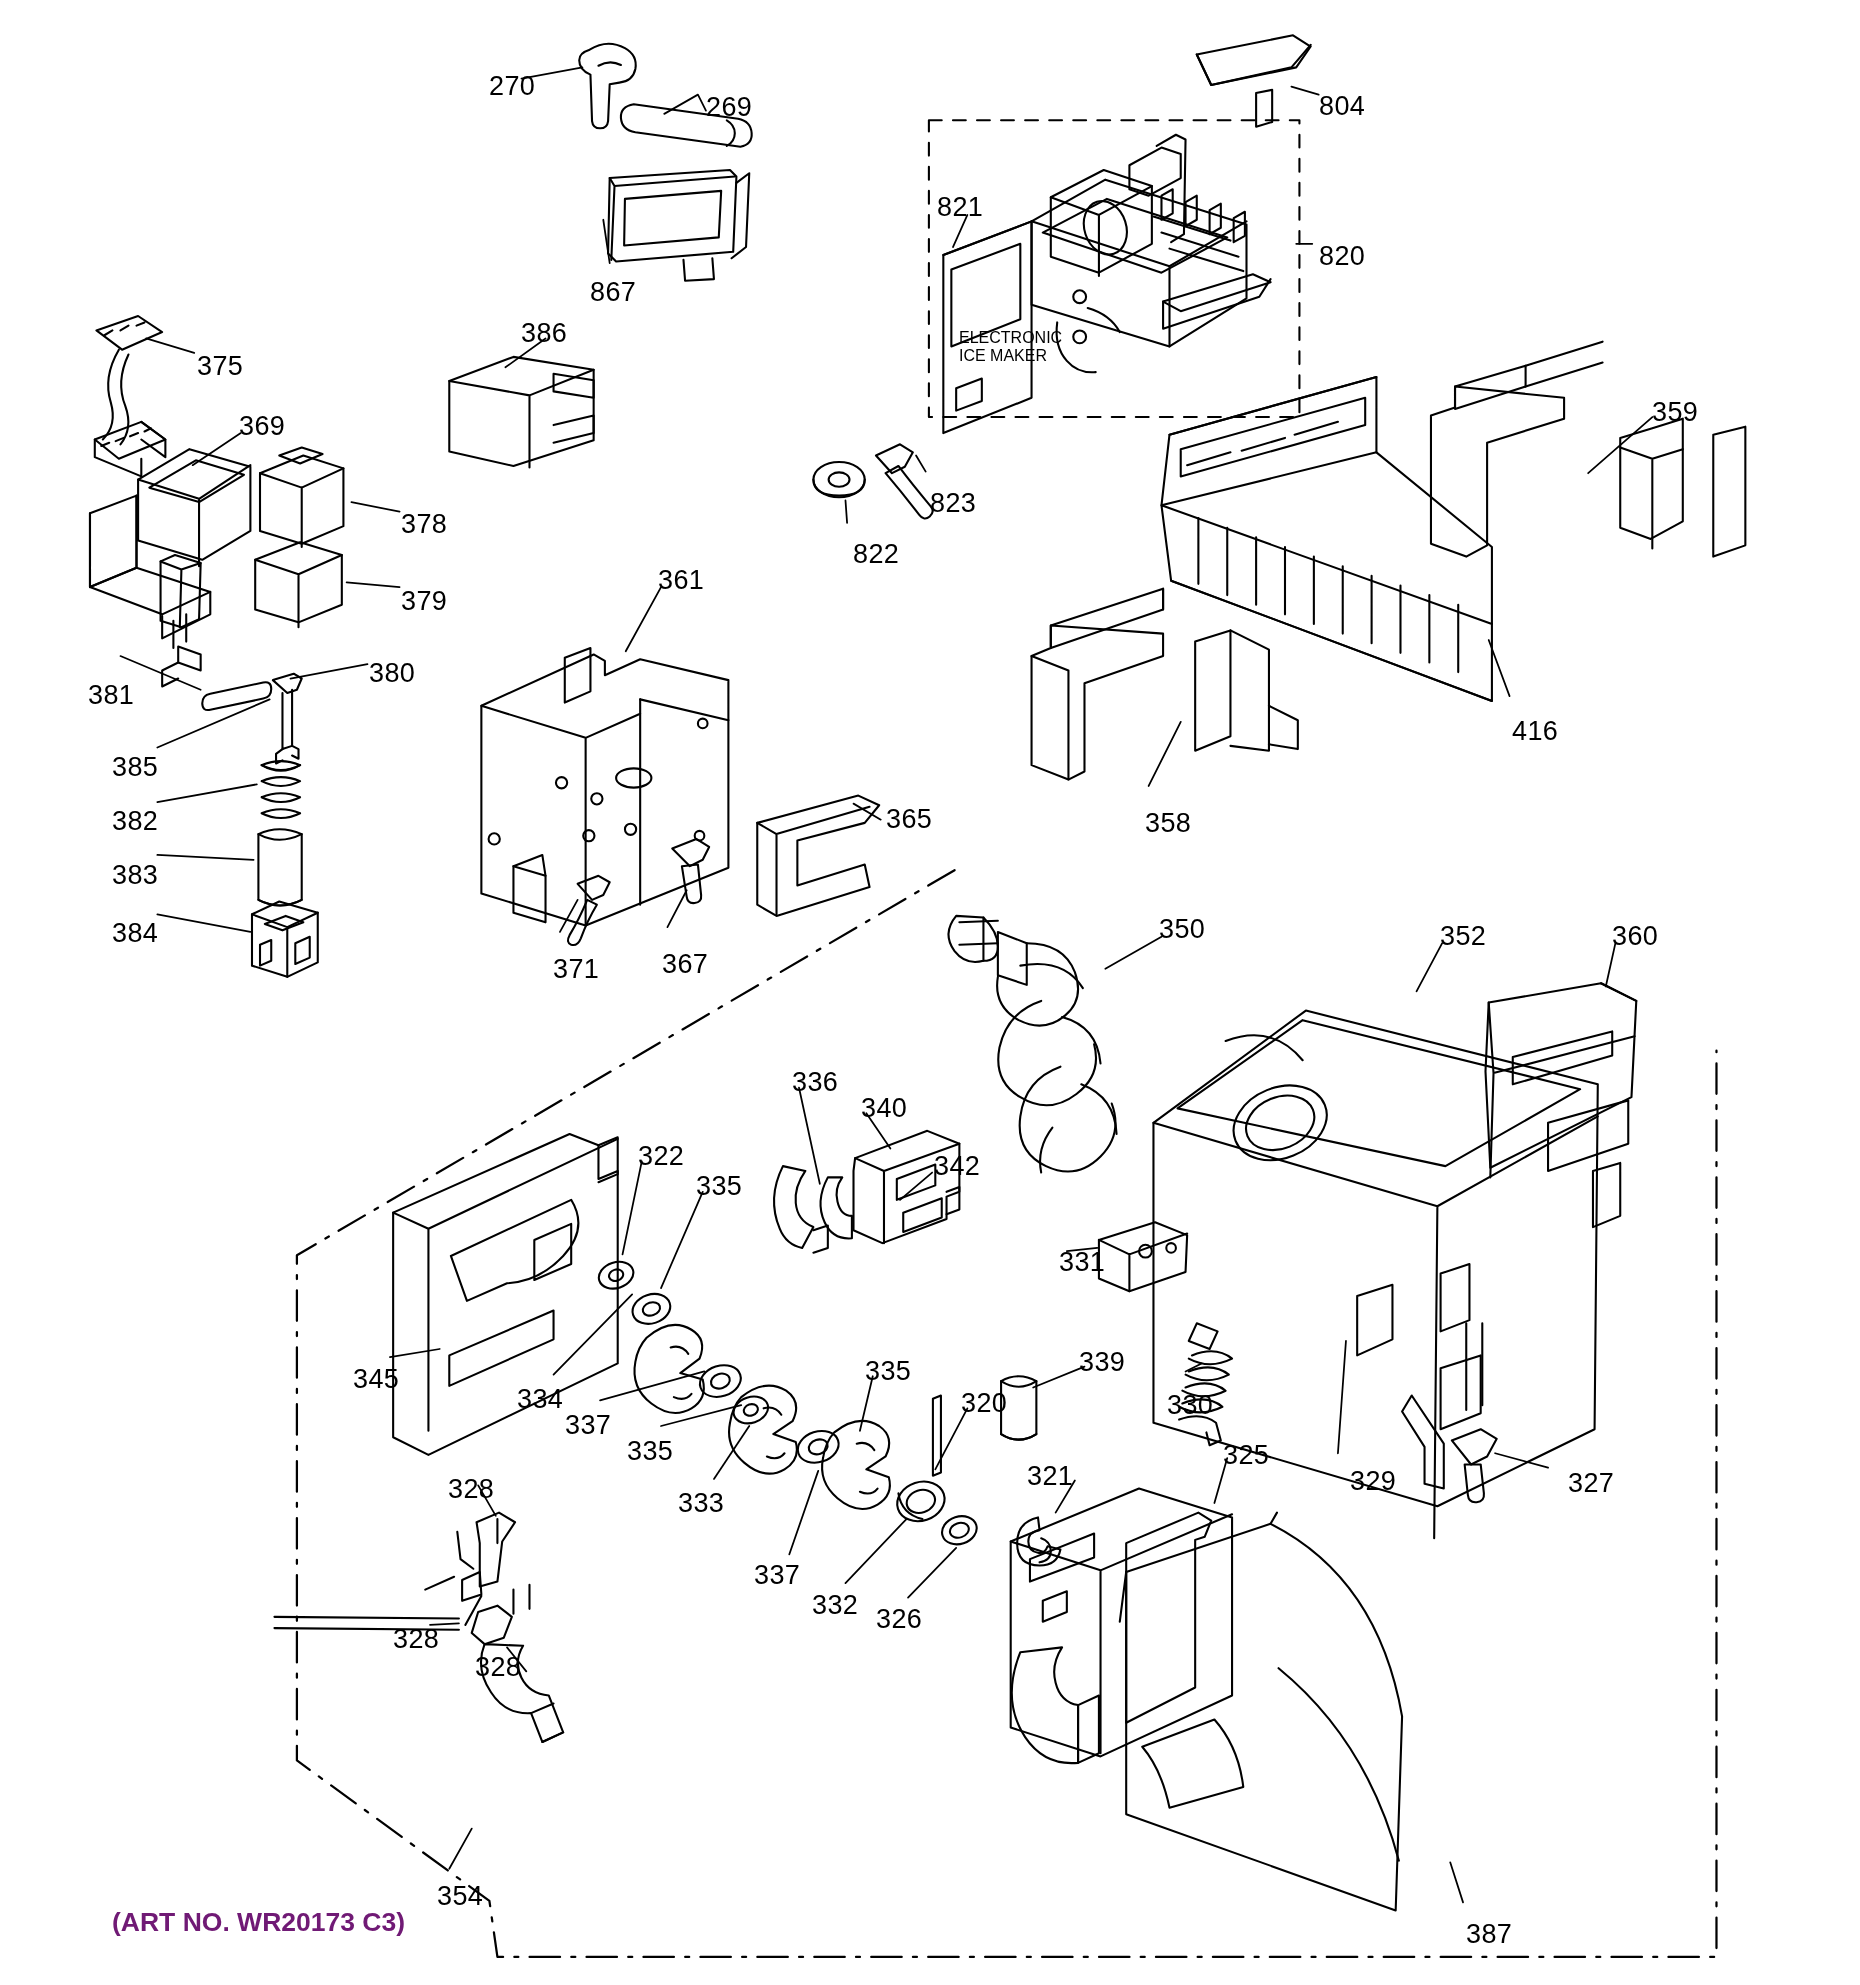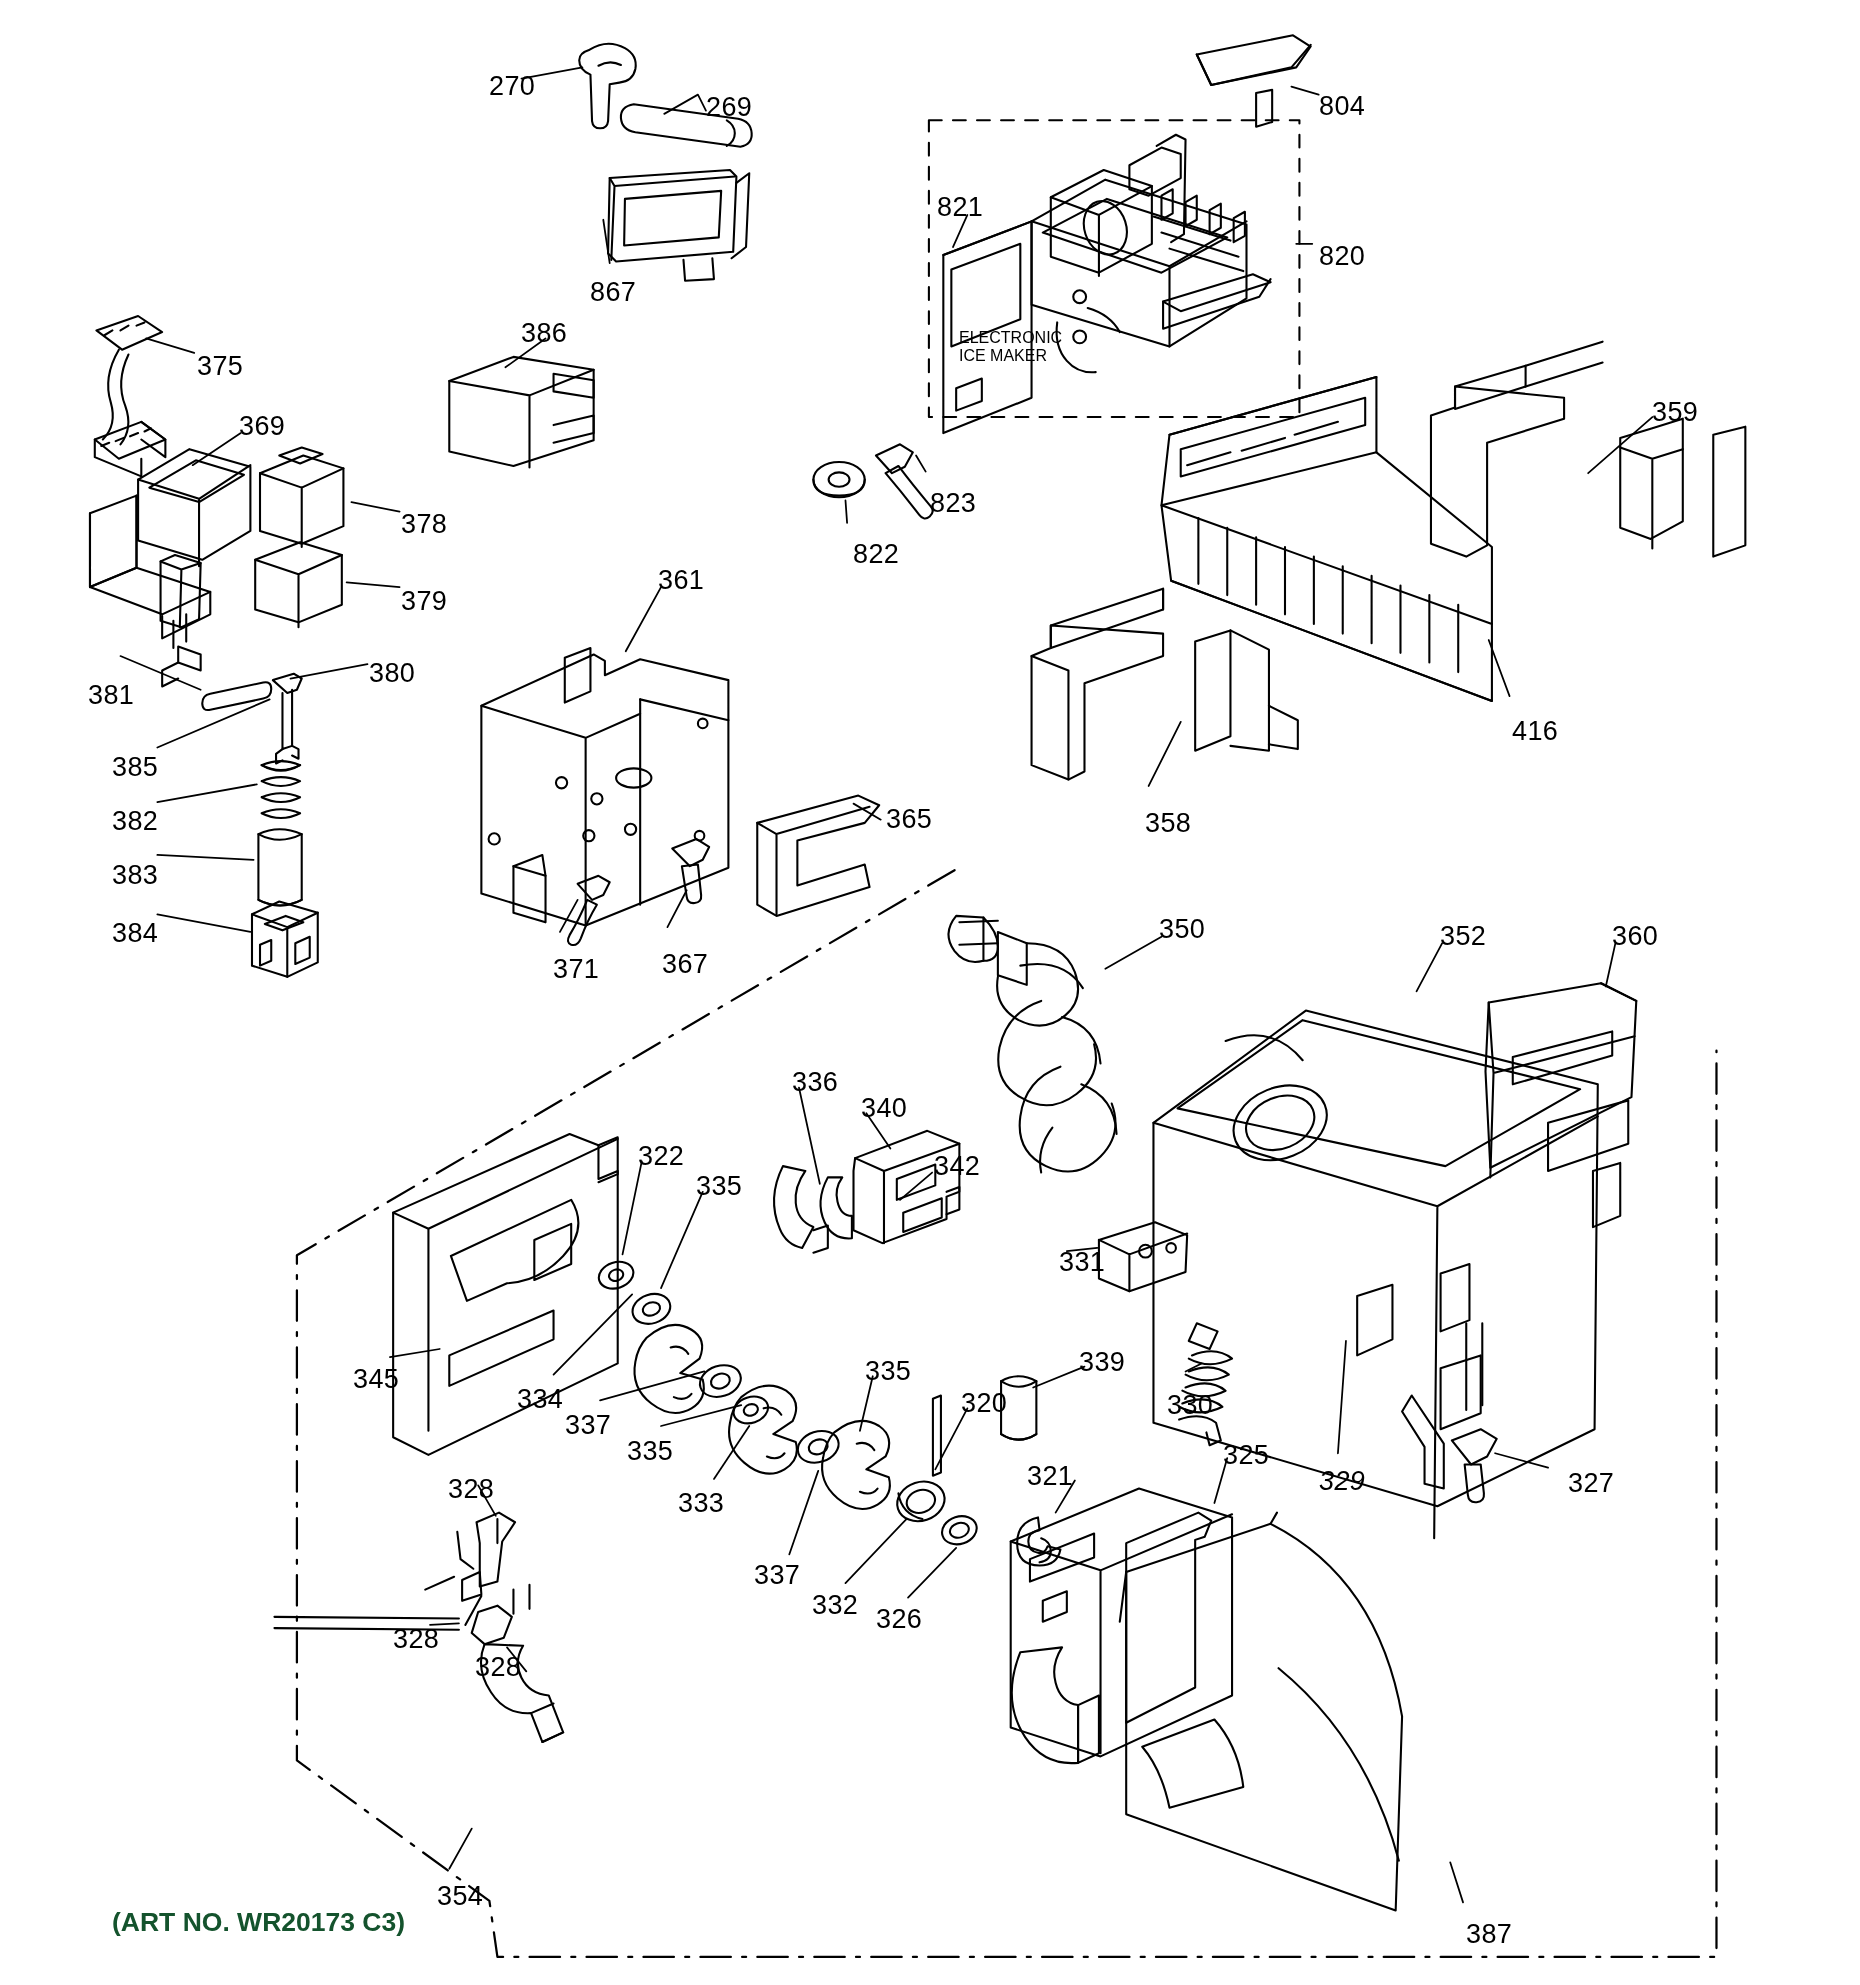--- a/index.html
+++ b/index.html
@@ -23,21 +23,21 @@
     white-space: nowrap;
     letter-spacing: 0.4px;
   }
   .artno {
     position: absolute;
     left: 112px;
     top: 1907px;
     font-family: "Liberation Sans", sans-serif;
     font-size: 26.5px;
     font-weight: bold;
-    color: #14532d;
+    color: #701a75;
     white-space: nowrap;
   }
   #vector {
     position: absolute;
     left: 0;
     top: 0;
     width: 1861px;
     height: 1985px;
   }
   .icemaker-label {
@@ -440,21 +440,21 @@
   <div class="callout" style="left:1043px; top:1247px;margin-left:16px;">331</div>
   <div class="callout" style="left:353px; top:1364px;">345</div>
   <div class="callout" style="left:517px; top:1384px;">334</div>
   <div class="callout" style="left:565px; top:1410px;">337</div>
   <div class="callout" style="left:627px; top:1436px;">335</div>
   <div class="callout" style="left:678px; top:1488px;">333</div>
   <div class="callout" style="left:865px; top:1356px;">335</div>
   <div class="callout" style="left:961px; top:1388px;">320</div>
   <div class="callout" style="left:1079px; top:1347px;">339</div>
   <div class="callout" style="left:1167px; top:1390px;">330</div>
-  <div class="callout" style="left:1319px; top:1466px;font-style:italic;">329</div>
+  <div class="callout" style="left:1350px; top:1466px;">329</div>
   <div class="callout" style="left:1568px; top:1468px;">327</div>
   <div class="callout" style="left:1223px; top:1440px;">325</div>
   <div class="callout" style="left:1027px; top:1461px;">321</div>
   <div class="callout" style="left:754px; top:1560px;">337</div>
   <div class="callout" style="left:812px; top:1590px;">332</div>
   <div class="callout" style="left:876px; top:1604px;">326</div>
   <div class="callout" style="left:448px; top:1474px;">328</div>
   <div class="callout" style="left:393px; top:1624px;">328</div>
   <div class="callout" style="left:475px; top:1652px;">328</div>
   <div class="callout" style="left:437px; top:1881px;">354</div>

